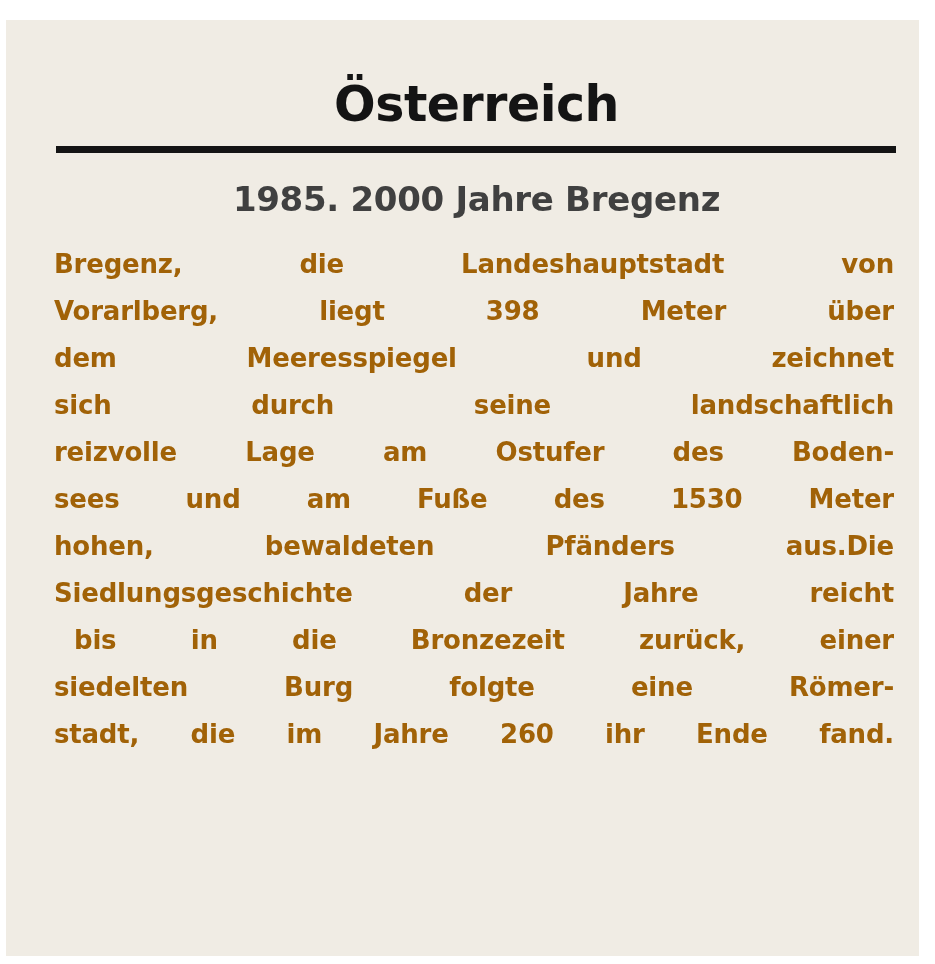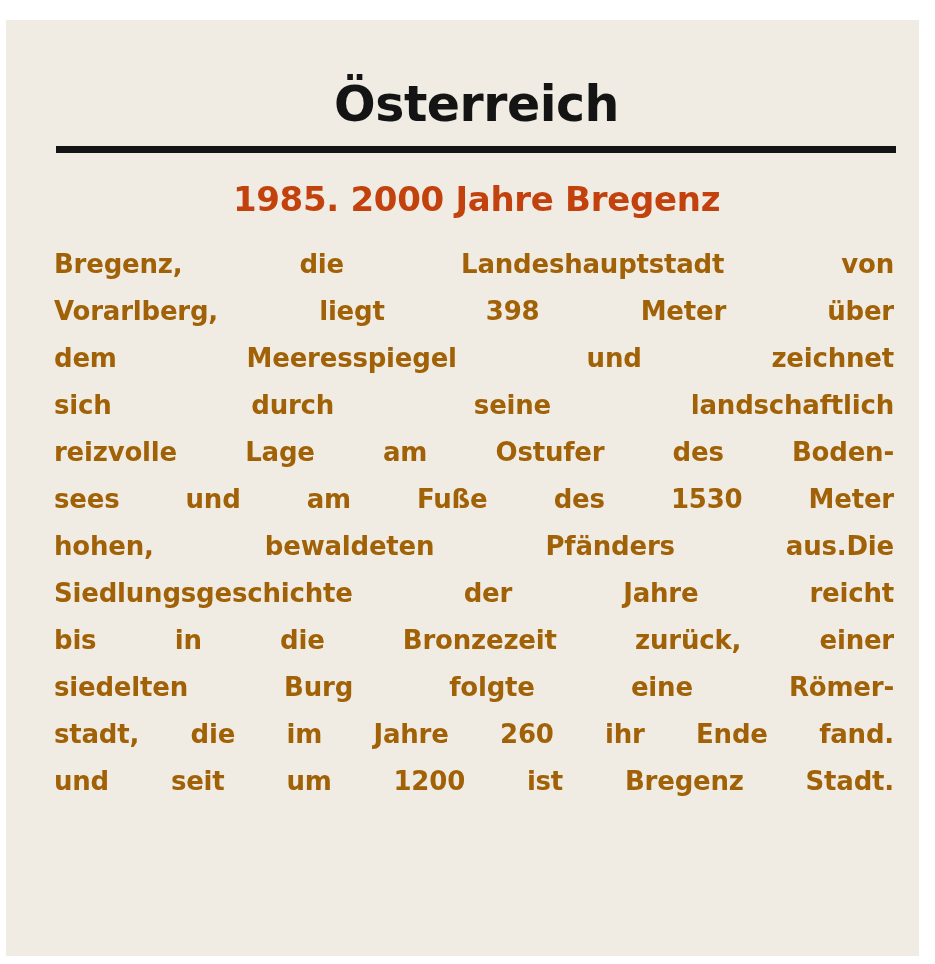--- a/index.html
+++ b/index.html
@@ -46,21 +46,21 @@
   .rule {
     height: 7px;
     background: #141414;
     width: 840px;
     margin: 8px 0 26px 2px;
   }
   .subtitle {
     text-align: center;
     font-weight: bold;
     font-size: 34px;
-    color: #c2410c;
+    color: #404040;
     margin: 0 0 22px 0;
     letter-spacing: -0.3px;
   }
   .body-text {
     font-weight: bold;
     font-size: 26px;
     line-height: 47px;
     color: #a16207;
     text-align: justify;
     text-align-last: justify;
@@ -125,24 +125,23 @@
       <div class="subtitle">1985. 2000 Jahre Bregenz</div>
       <div class="body-text">
         <span style="display: block;">Bregenz, die Landeshauptstadt von</span>
         <span style="display: block;">Vorarlberg, liegt 398 Meter über</span>
         <span style="display: block;">dem Meeresspiegel und zeichnet</span>
         <span style="display: block;">sich durch seine landschaftlich</span>
         <span style="display: block;">reizvolle Lage am Ostufer des Boden-</span>
         <span style="display: block;">sees und am Fuße des 1530 Meter</span>
         <span style="display: block;">hohen, bewaldeten Pfänders aus.Die</span>
         <span style="display: block;">Siedlungsgeschichte der Jahre reicht</span>
-        <span style="display: block;">bis in die Bronzezeit zurück, einer</span>
+        <span style="display: block; margin-left: 20px;">bis in die Bronzezeit zurück, einer</span>
         <span style="display: block;">siedelten Burg folgte eine Römer-</span>
         <span style="display: block;">stadt, die im Jahre 260 ihr Ende fand.</span>
-        <span class="lastline" style="display: block;">und seit um 1200 ist Bregenz Stadt.</span>
       </div>
     </div>
   </div>
   <div class="edge-left"></div>
   <div class="edge-right"></div>
   <div class="edge-top"></div>
   <div class="edge-bottom"></div>
   <div class="notch"></div>
 </div>
 

